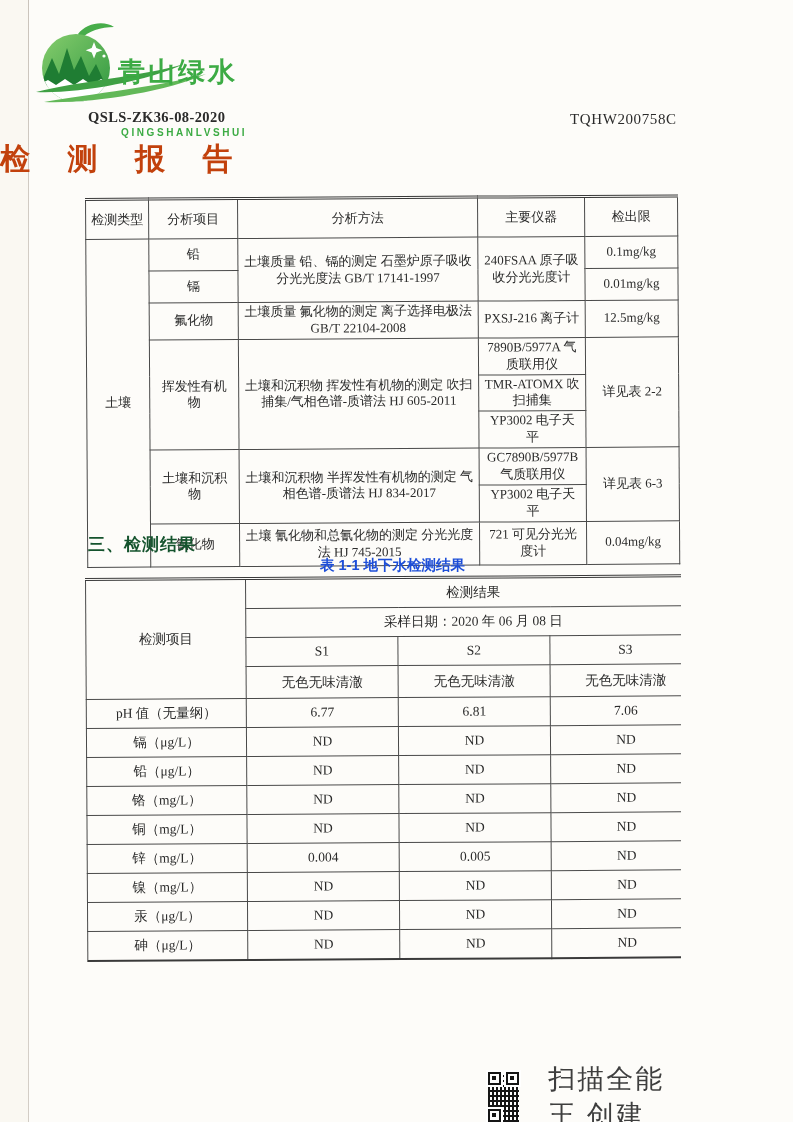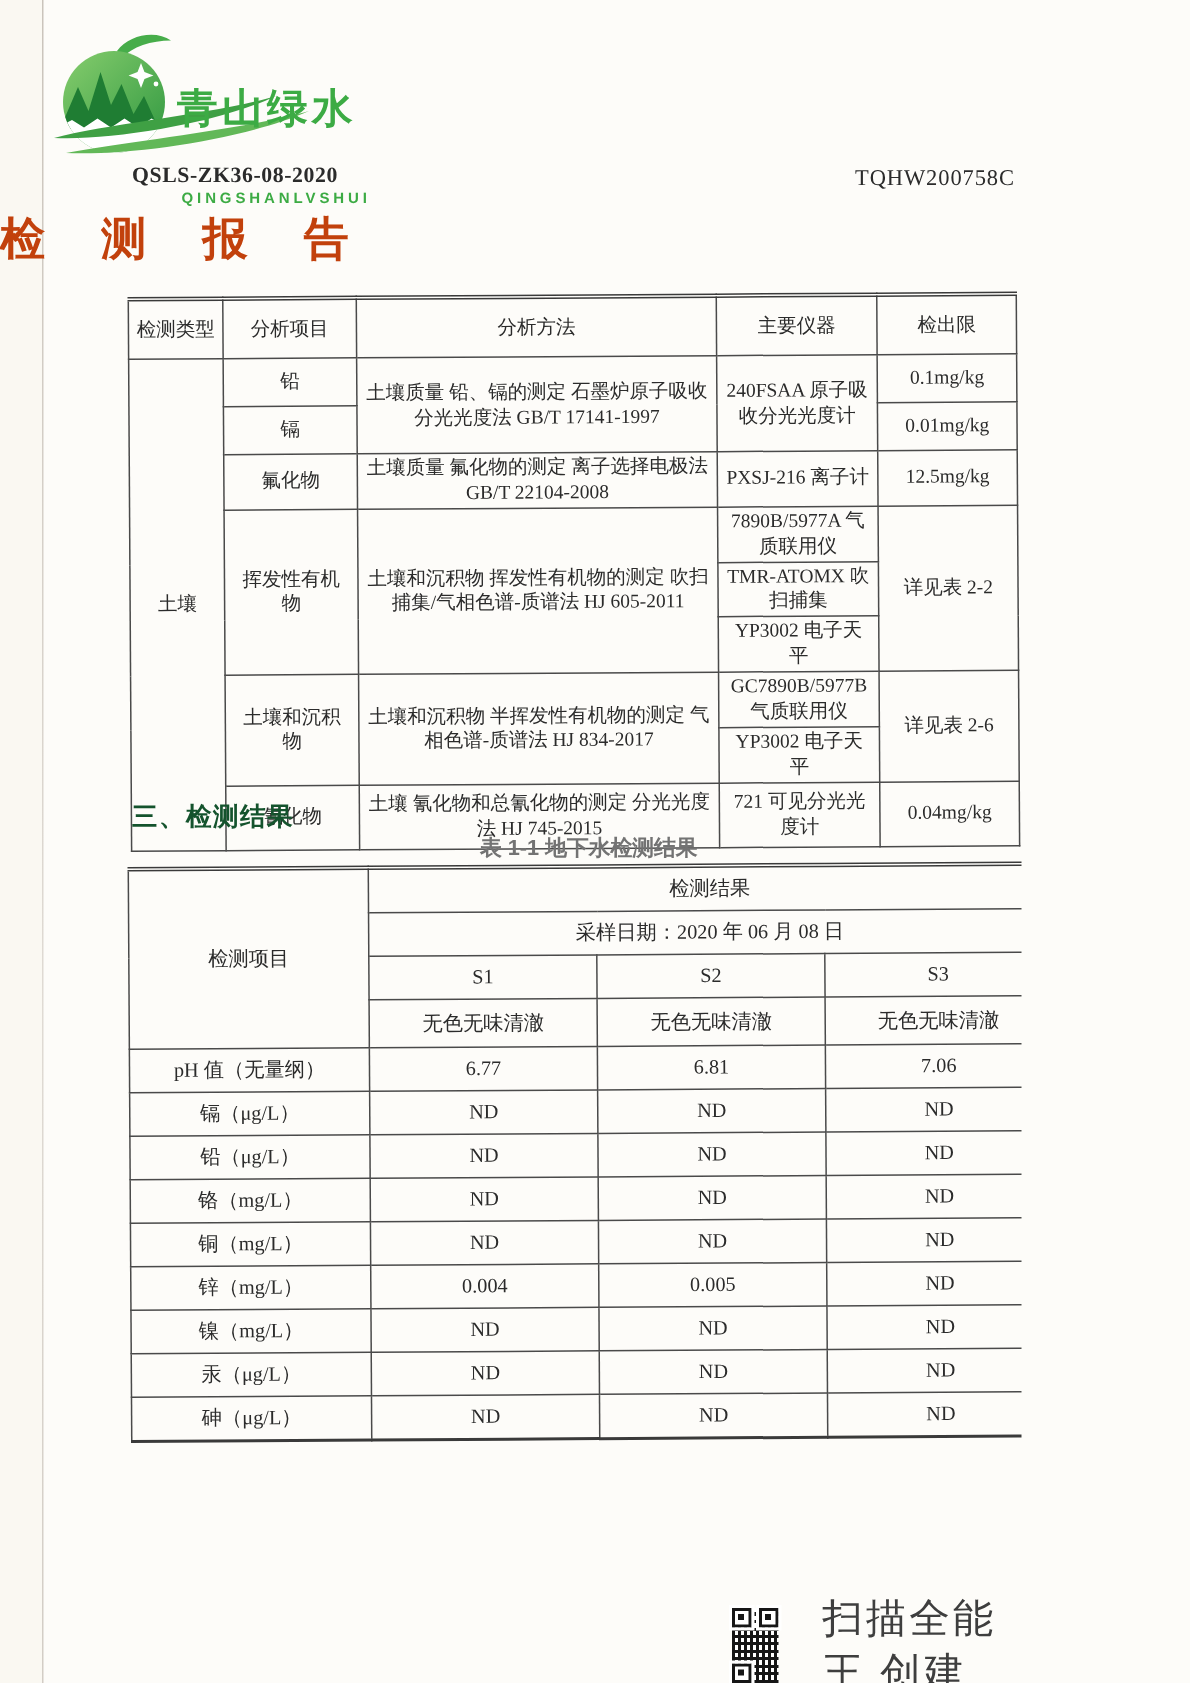--- a/index.html
+++ b/index.html
@@ -31,21 +31,21 @@
   .t2{position:absolute;left:85px;top:578px;width:615px;font-size:13.5px;
       border-top:3px double #3a3a3a;border-bottom:2px solid #3a3a3a;
       transform:rotate(-0.35deg);transform-origin:left top;}
   .t2 td{height:26px;}
   .rh31 td{height:29px;} .rh34 td{height:32px;} .rh40 td{height:40px;}
   .rh-app td{height:29px;}
   
   .sec-heading{position:absolute;left:88px;top:533px;font-family:"Liberation Sans",sans-serif;
                font-weight:700;font-size:17px;color:#14532d;letter-spacing:1px;}
   .tbl-title{position:absolute;left:85px;top:556px;width:615px;text-align:center;
-             font-family:"Liberation Sans",sans-serif;font-weight:700;font-size:14.5px;color:#737373;}
+             font-family:"Liberation Sans",sans-serif;font-weight:700;font-size:14.5px;color:#1d4ed8;}
   .page-footer{position:absolute;left:0;top:951px;width:780px;text-align:center;
                font-size:14.5px;letter-spacing:4px;}
   
   .red-marks{position:absolute;left:745px;top:552px;}
   
   .scan-footer{position:absolute;left:488px;top:1061px;display:flex;align-items:center;gap:29px;}
   .qr{position:relative;width:50px;height:50px;background:#fff;
       background-image:
         repeating-linear-gradient(0deg,#161616 0 2px,transparent 2px 5px),
         repeating-linear-gradient(90deg,#161616 0 2px,transparent 2px 4px);}
@@ -135,21 +135,21 @@
     <tr class="rh31">
           <td>TMR-ATOMX 吹扫捕集</td>
         </tr>
     <tr class="rh31">
           <td>YP3002 电子天平</td>
         </tr>
     <tr>
       <td rowspan="2" class="item-cell">土壤和沉积物</td>
       <td rowspan="2">土壤和沉积物 半挥发性有机物的测定 气相色谱-质谱法 HJ 834-2017</td>
       <td>GC7890B/5977B 气质联用仪</td>
-      <td rowspan="2">详见表 2-6</td>
+      <td rowspan="2">详见表 6-3</td>
     </tr>
     <tr>
           <td>YP3002 电子天平</td>
         </tr>
     <tr class="rh40">
       <td>氰化物</td>
       <td>土壤 氰化物和总氰化物的测定 分光光度法 HJ 745-2015</td>
       <td>721 可见分光光度计</td>
       <td>0.04mg/kg</td>
     </tr>

